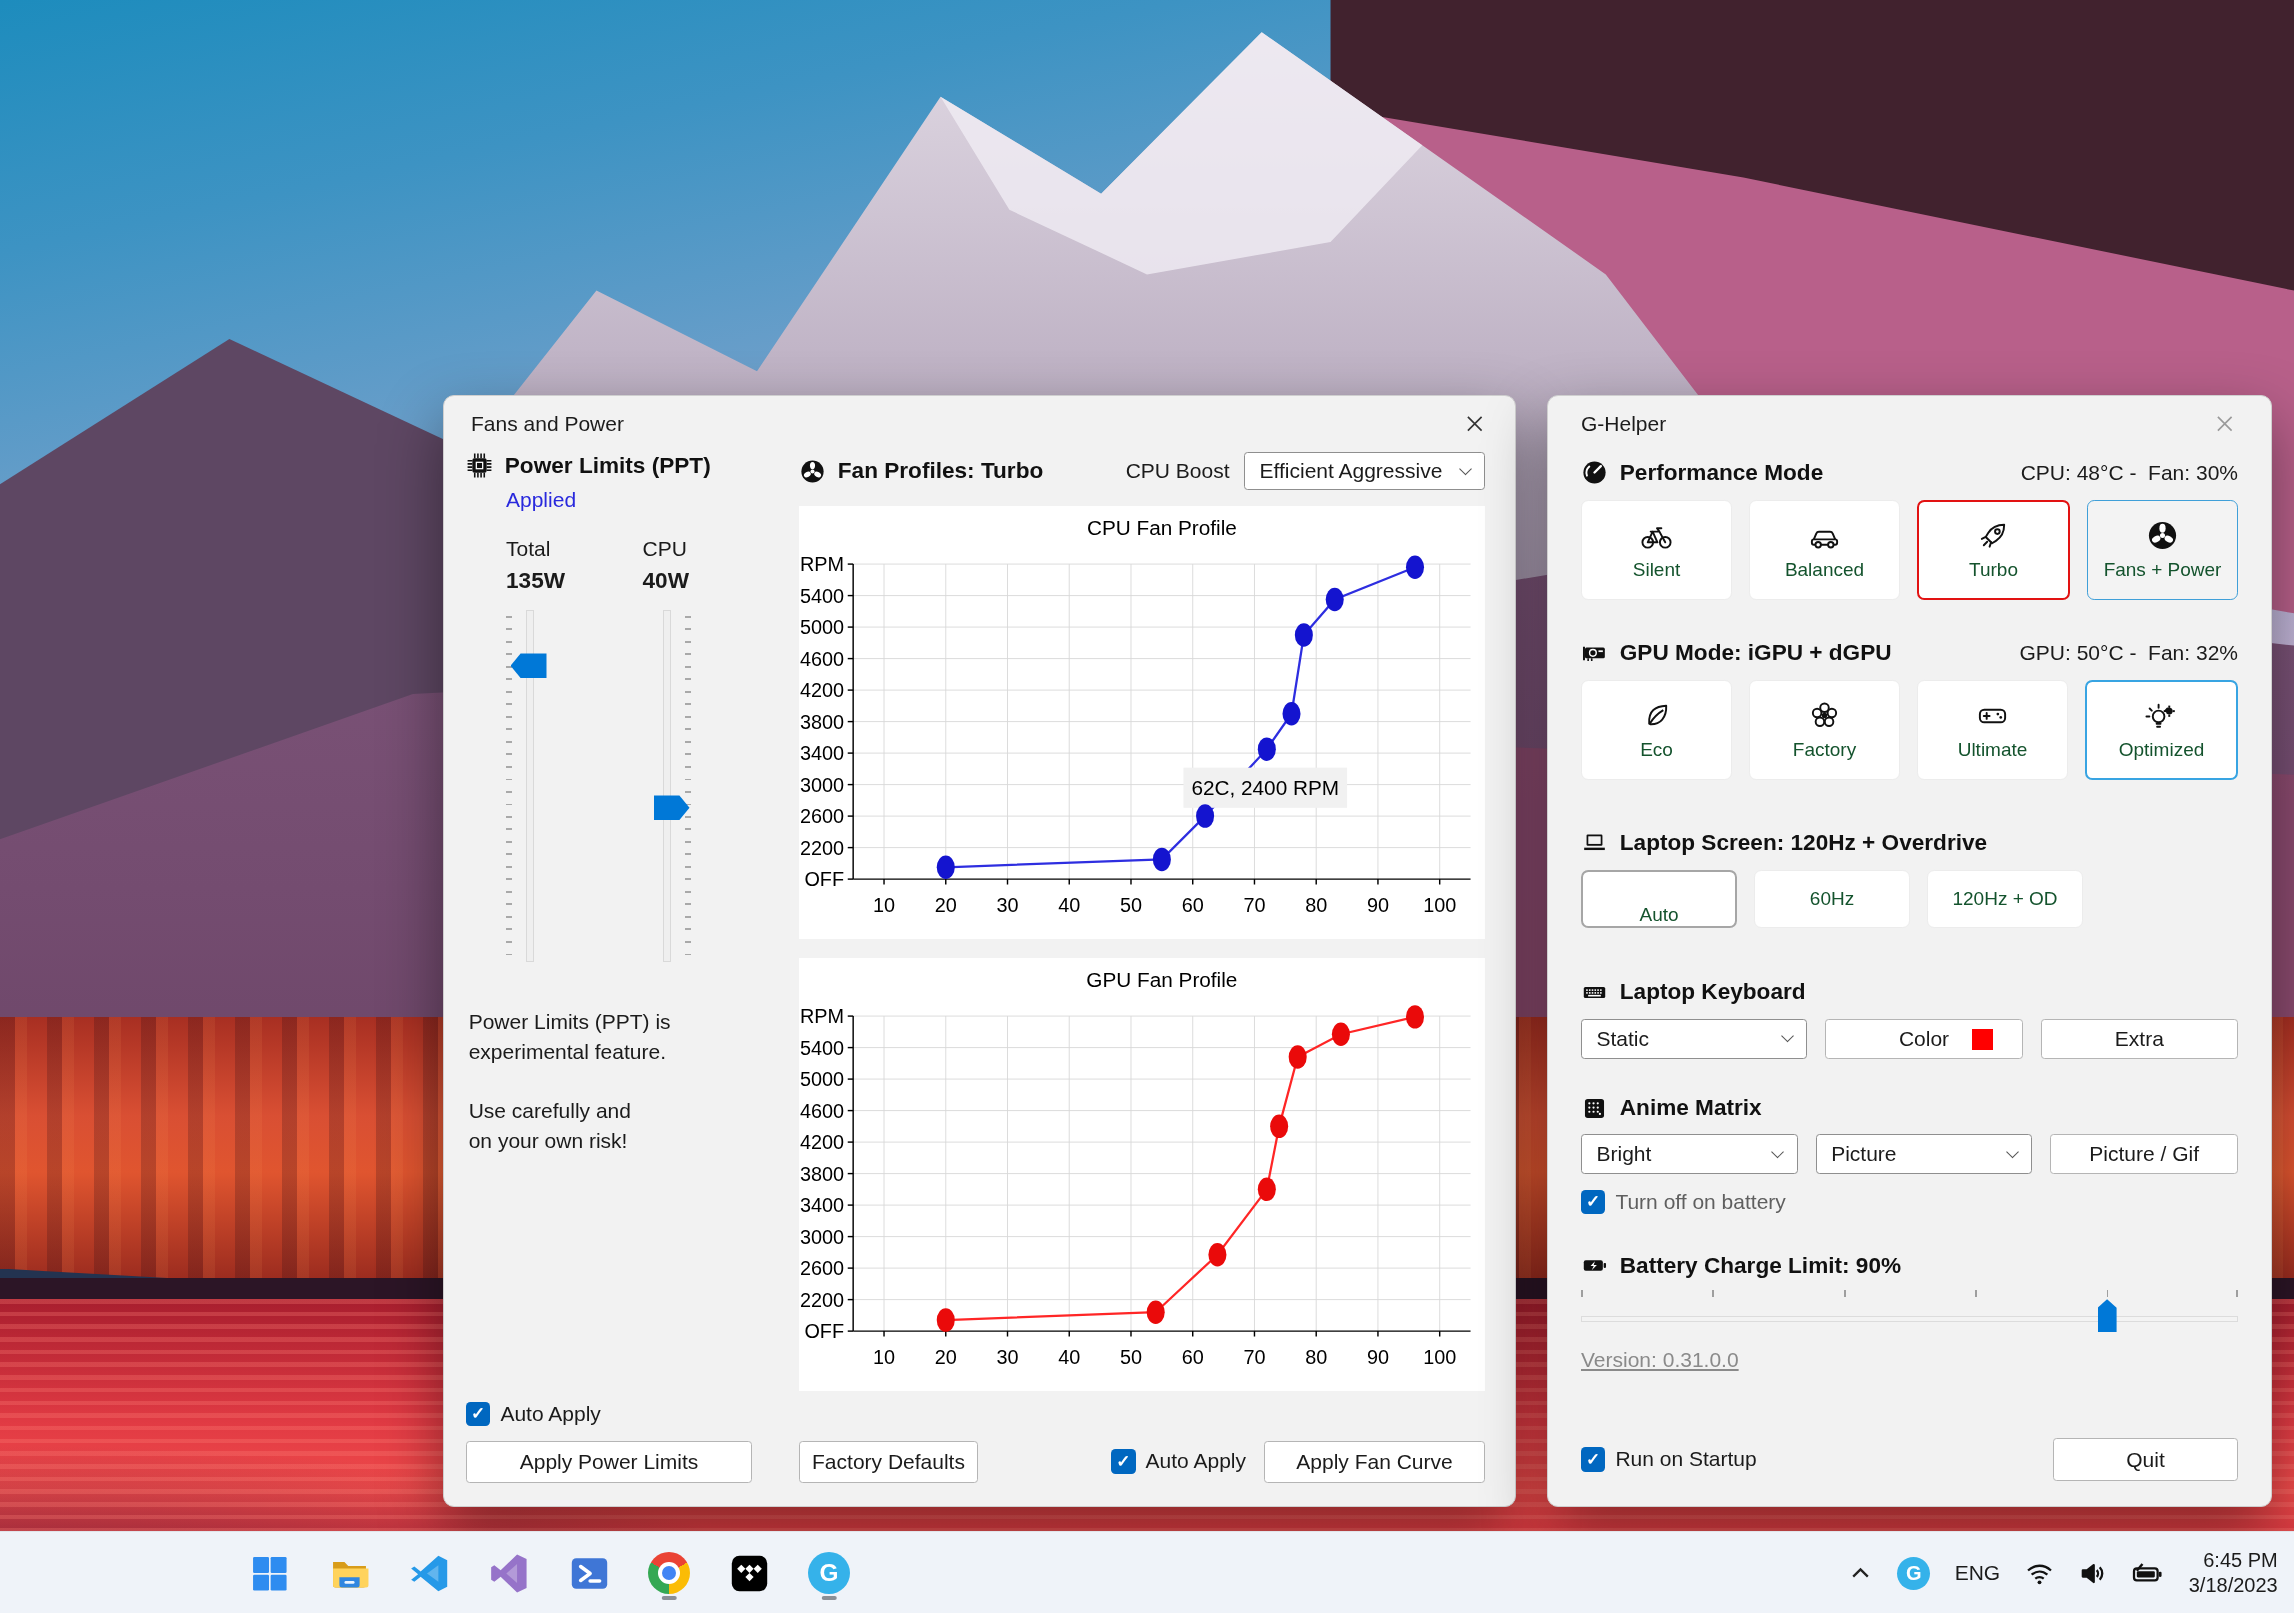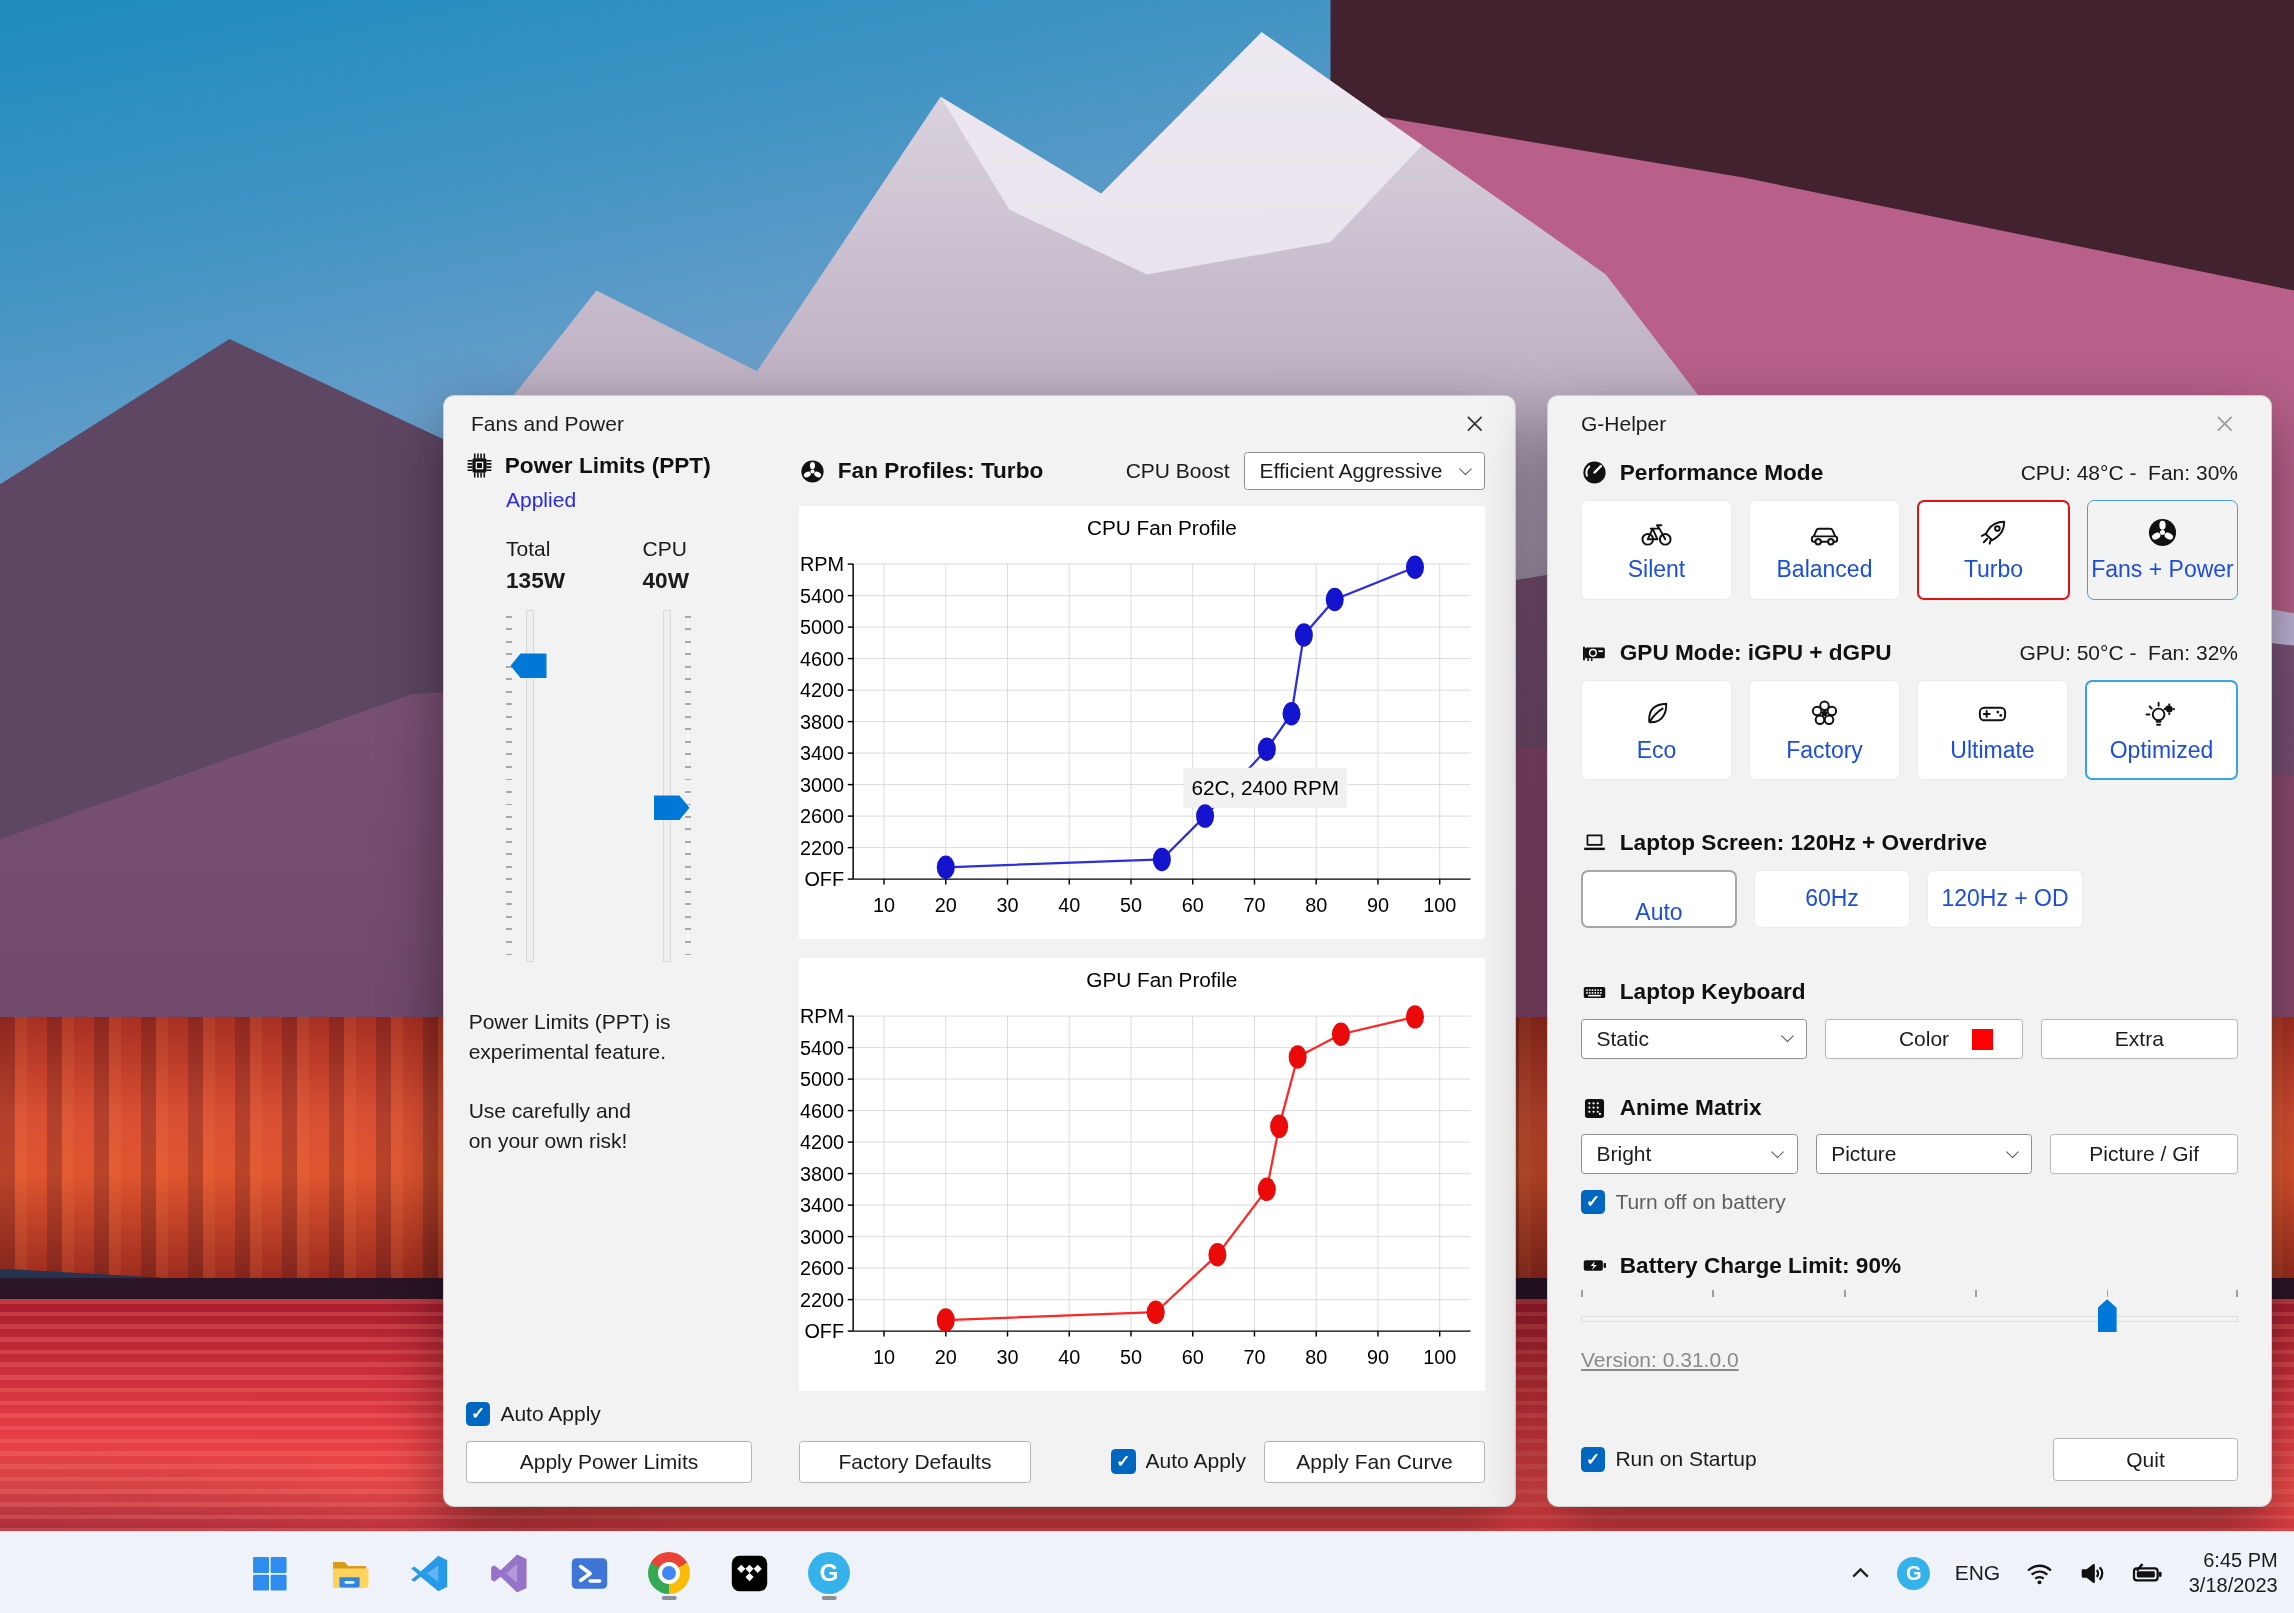--- a/index.html
+++ b/index.html
@@ -69,31 +69,31 @@
   .fp-boost-sel { width:241px; margin-left:14.5px; height:38px; }
   .chart-box { position:relative; margin-top:16.3px; height:433px; background:#fff; }
   .chart-box + .chart-box { margin-top:19px; }
   .chart-box svg { display:block; }
   .cgrid { stroke:#d8d8d8; stroke-width:1; }
   .cax { stroke:#000; stroke-width:1.6; }
   .cxt,.cyt { font-size:22px; fill:#000; }
   .cxt { text-anchor:middle; } .cyt { text-anchor:end; }
   .ctt,.cann { font-size:23px; fill:#000; text-anchor:middle; }
   .fp-bottom { margin-top:auto; display:flex; align-items:center; }
-  .fd-btn { width:232px; height:42px; }
+  .fd-btn { width:179px; height:42px; }
   .afc-btn { width:221px; height:42px; margin-left:18px; }
   .fp-bottom .cb-row { margin-left:auto; }
 
   
   .gwin { left:1547px; top:395px; width:725px; height:1112px; display:flex; flex-direction:column; padding:0 33px; }
   .gwin .title-row { padding:0; }
   .g-sec-h { display:flex; align-items:center; gap:11.8px; font-size:22.6px; font-weight:bold; color:#111; }
   .g-sec-h .status { margin-left:auto; font-weight:normal; font-size:21px; color:#1b1b1b; white-space:pre; }
   .mode-row { display:flex; gap:17px; margin-top:13.6px; }
-  .mode-btn { flex:1; height:100px; background:#fff; border:0.9px solid #ececec; border-radius:7.2px; display:flex; flex-direction:column; align-items:center; justify-content:center; gap:7.2px; font-size:23px; font-family:inherit; color:#1d4ed8; padding:0; }
+  .mode-btn { flex:1; height:100px; background:#fff; border:0.9px solid #ececec; border-radius:7.2px; display:flex; flex-direction:column; align-items:center; justify-content:center; gap:7.2px; font-size:19px; font-family:inherit; color:#14532d; padding:0; }
   .mode-btn .mbi svg { width:33px; height:33px; display:block; }
   .mode-btn.sel-red { border:2.7px solid #e21212; }
   .mode-btn.sel-blue { border:2.7px solid #38a4e2; }
   .mode-btn.sel-gray { border:2.7px solid #a6a6a6;justify-content:flex-end; }
   .mode-btn.active-blue { border:0.9px solid #3f9fd8; background:#f3f3f3; }
   .screen-row .mode-btn { flex:0 0 156px; height:58px; }
   .mt-44 { margin-top:40px; } .mt-56 { margin-top:49px; } .mt-60 { margin-top:51px; } .mt-40 { margin-top:36px; } .mt-42 { margin-top:38px; }
   .ctrl-row { display:flex; gap:18px; margin-top:12.7px; }
   .ctrl-row .select, .ctrl-row .btn { flex:1; height:40px; }
   .color-btn { position:relative; }

